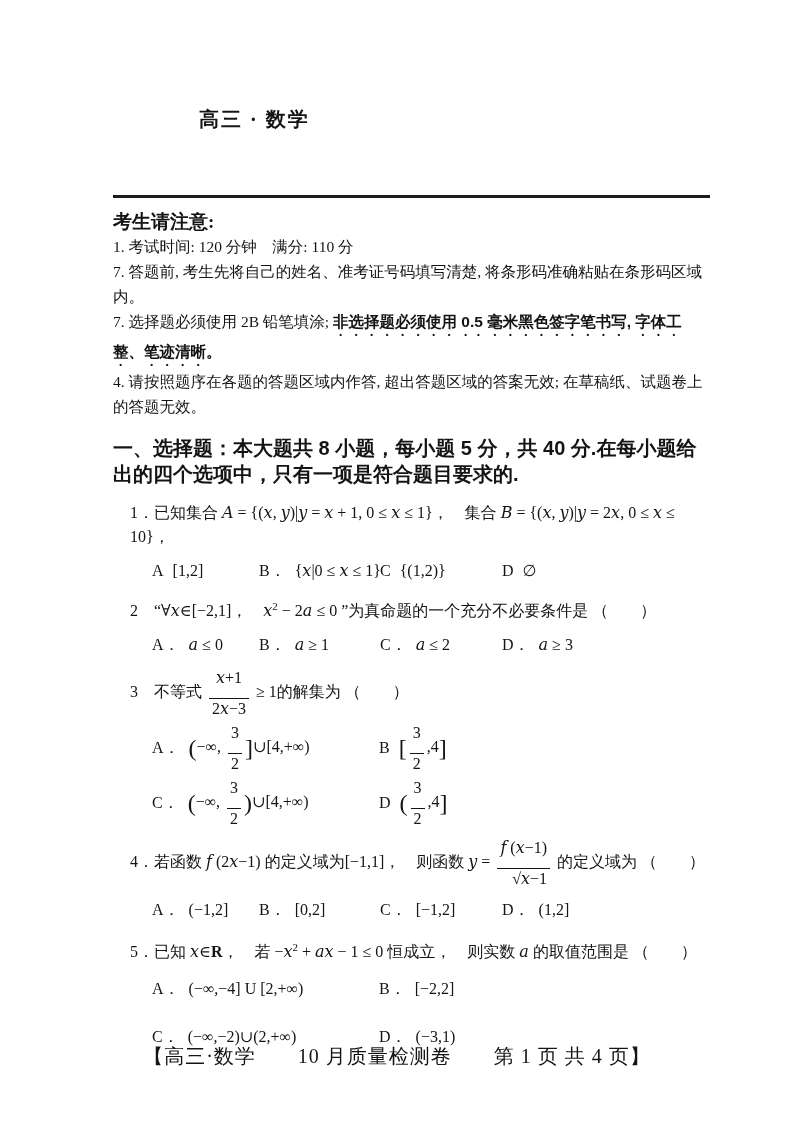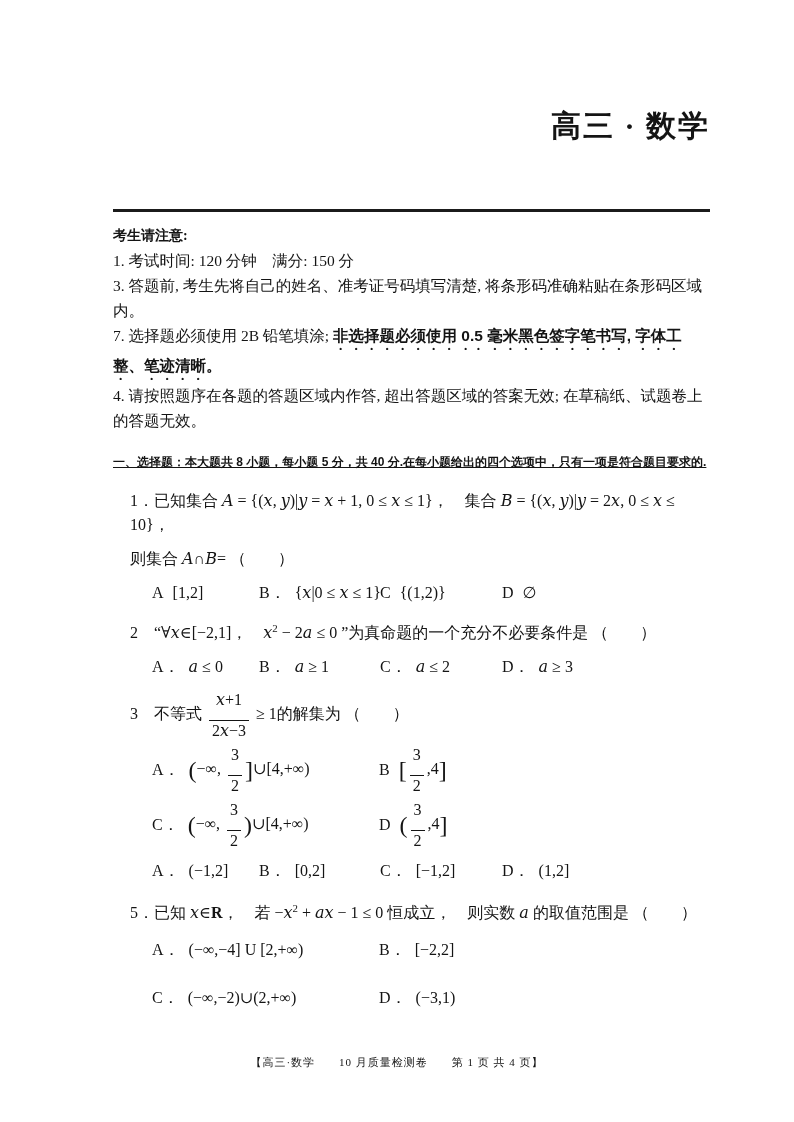--- a/index.html
+++ b/index.html
@@ -9,41 +9,39 @@
     font-family:"Liberation Serif","DejaVu Serif",serif;
     color:#141414;
   }
   .page {
     position:relative; width:794px; height:1122px;
     padding:106px 84px 0 113px; overflow:hidden; background:#fff;
   }
   
   .title-row {
     display:flex; gap:69px; padding-left:86px;
-    font-size:30px; font-weight:bold; letter-spacing:2px;
+    font-size:20px; font-weight:bold; letter-spacing:2px;
     font-family:"Liberation Serif","DejaVu Serif",serif;
-    justify-content:flex-end;
   }
   
   .rule { margin-top:62px; border:none; border-top:3px solid #1b1b1b; width:100%; }
   
   .notice { margin-top:12px; }
-  .notice-head { font-size:14px; font-weight:bold; line-height:24px; }
+  .notice-head { font-size:19px; font-weight:bold; line-height:24px; }
   .n-item { font-size:15.5px; line-height:25px; }
   .emph {
     font-weight:bold;
     font-family:"Liberation Sans","DejaVu Sans",sans-serif;
     -webkit-text-emphasis:dot; -webkit-text-emphasis-position:under right;
     text-emphasis:dot; text-emphasis-position:under right;
   }
   
   .section-head {
-    margin-top:16px; font-size:12px; font-weight:bold; line-height:26px;
+    margin-top:16px; font-size:20px; font-weight:bold; line-height:26px;
     font-family:"Liberation Sans","DejaVu Sans",sans-serif;
-    text-decoration:underline;
   }
   
   .q { font-size:16px;margin-left:17px; }
   .q-stem { margin-top:14px; line-height:24px; }
   .q-stem.tall { margin-top:12px; line-height:30px; }
   .q-line2 { margin-top:10px; line-height:24px; }
   .opts4 {
     display:grid; grid-template-columns:107px 121px 122px auto;
     padding-left:22px; margin-top:10px; line-height:24px;
   }
@@ -60,47 +58,46 @@
   
   .frac { display:inline-block; vertical-align:middle; text-align:center; line-height:1.12; margin:0 3px; }
   .frac .fn { display:block; border-bottom:1.4px solid #141414; padding:0 3px 11px; }
   .frac .fd { display:block; padding:1px 3px 0;text-align:right; }
   .sqrt { white-space:nowrap; }
   .sqrt .sqb { border-top:1.4px solid #141414; padding-top:1px; }
   .big { font-size:1.5em; line-height:1; vertical-align:middle; font-weight:normal; }
   
   .footer {
     position:absolute; left:0; right:0; bottom:52px;
-    text-align:center; font-size:11px; letter-spacing:1px;
+    text-align:center; font-size:20px; letter-spacing:1px;
   }
 </style>
 </head>
 <body>
 
 <div class="page">
 
   <div class="title-row">
     <span>高三 · 数学</span>
   </div>
 
   <hr class="rule">
 
   <div class="notice">
     <div class="notice-head">考生请注意:</div>
-    <div class="n-item">1. 考试时间: 120 分钟　满分: 150 分</div>
-    <div class="n-item">3. 答题前, 考生先将自己的姓名、准考证号码填写清楚, 将条形码准确粘贴在条形码区域内。</div>
+    <div class="n-item">1. 考试时间: 120 分钟　满分: 110 分</div>
+    <div class="n-item">7. 答题前, 考生先将自己的姓名、准考证号码填写清楚, 将条形码准确粘贴在条形码区域内。</div>
     <div class="n-item"><span>7. 选择题必须使用 2B 铅笔填涂; </span><span class="emph">非选择题必须使用 0.5 毫米黑色签字笔书写, 字体工整、笔迹清晰。</span></div>
     <div class="n-item">4. 请按照题序在各题的答题区域内作答, 超出答题区域的答案无效; 在草稿纸、试题卷上的答题无效。</div>
   </div>
 
   <div class="section-head">一、选择题：本大题共 8 小题，每小题 5 分，共 40 分.在每小题给出的四个选项中，只有一项是符合题目要求的.</div>
 
   <div class="q">
     <div class="q-stem">1．已知集合 <i>A</i> = {(<i>x</i>, <i>y</i>)|<i>y</i> = <i>x</i> + 1, 0 ≤ <i>x</i> ≤ 1}，　集合 <i>B</i> = {(<i>x</i>, <i>y</i>)|<i>y</i> = 2<i>x</i>, 0 ≤ <i>x</i> ≤ 10}，</div>
-    <div class="q-line2">则集合 <i>A</i>∩<i>B</i>= （　　）</div>
     <div class="opts4">
       <span class="opt">
           <span class="opt-label">A</span>
           <span>[1,2]</span>
         </span>
       <span class="opt">
           <span class="opt-label">B．</span>
           <span>{<i>x</i>|0 ≤ <i>x</i> ≤ 1}</span>
         </span>
       <span class="opt">
@@ -154,20 +151,21 @@
           <span><span class="big">(</span>−∞, <span class="frac"><span class="fn">3</span><span class="fd">2</span></span><span class="big">)</span>∪[4,+∞)</span>
         </span>
       <span class="opt">
           <span class="opt-label">D</span>
           <span><span class="big">(</span><span class="frac"><span class="fn">3</span><span class="fd">2</span></span>,4<span class="big">]</span></span>
         </span>
     </div>
   </div>
 
   <div class="q">
+    <div class="q-stem tall">4．若函数 <i>f</i> (2<i>x</i>−1) 的定义域为[−1,1]，　则函数 <i>y</i> = <span class="frac"><span class="fn"><i>f</i> (<i>x</i>−1)</span><span class="fd"><span class="sqrt">√<span class="sqb"><i>x</i>−1</span></span></span></span> 的定义域为 （　　）</div>
     <div class="opts4">
       <span class="opt">
           <span class="opt-label">A．</span>
           <span>(−1,2]</span>
         </span>
       <span class="opt">
           <span class="opt-label">B．</span>
           <span>[0,2]</span>
         </span>
       <span class="opt">

